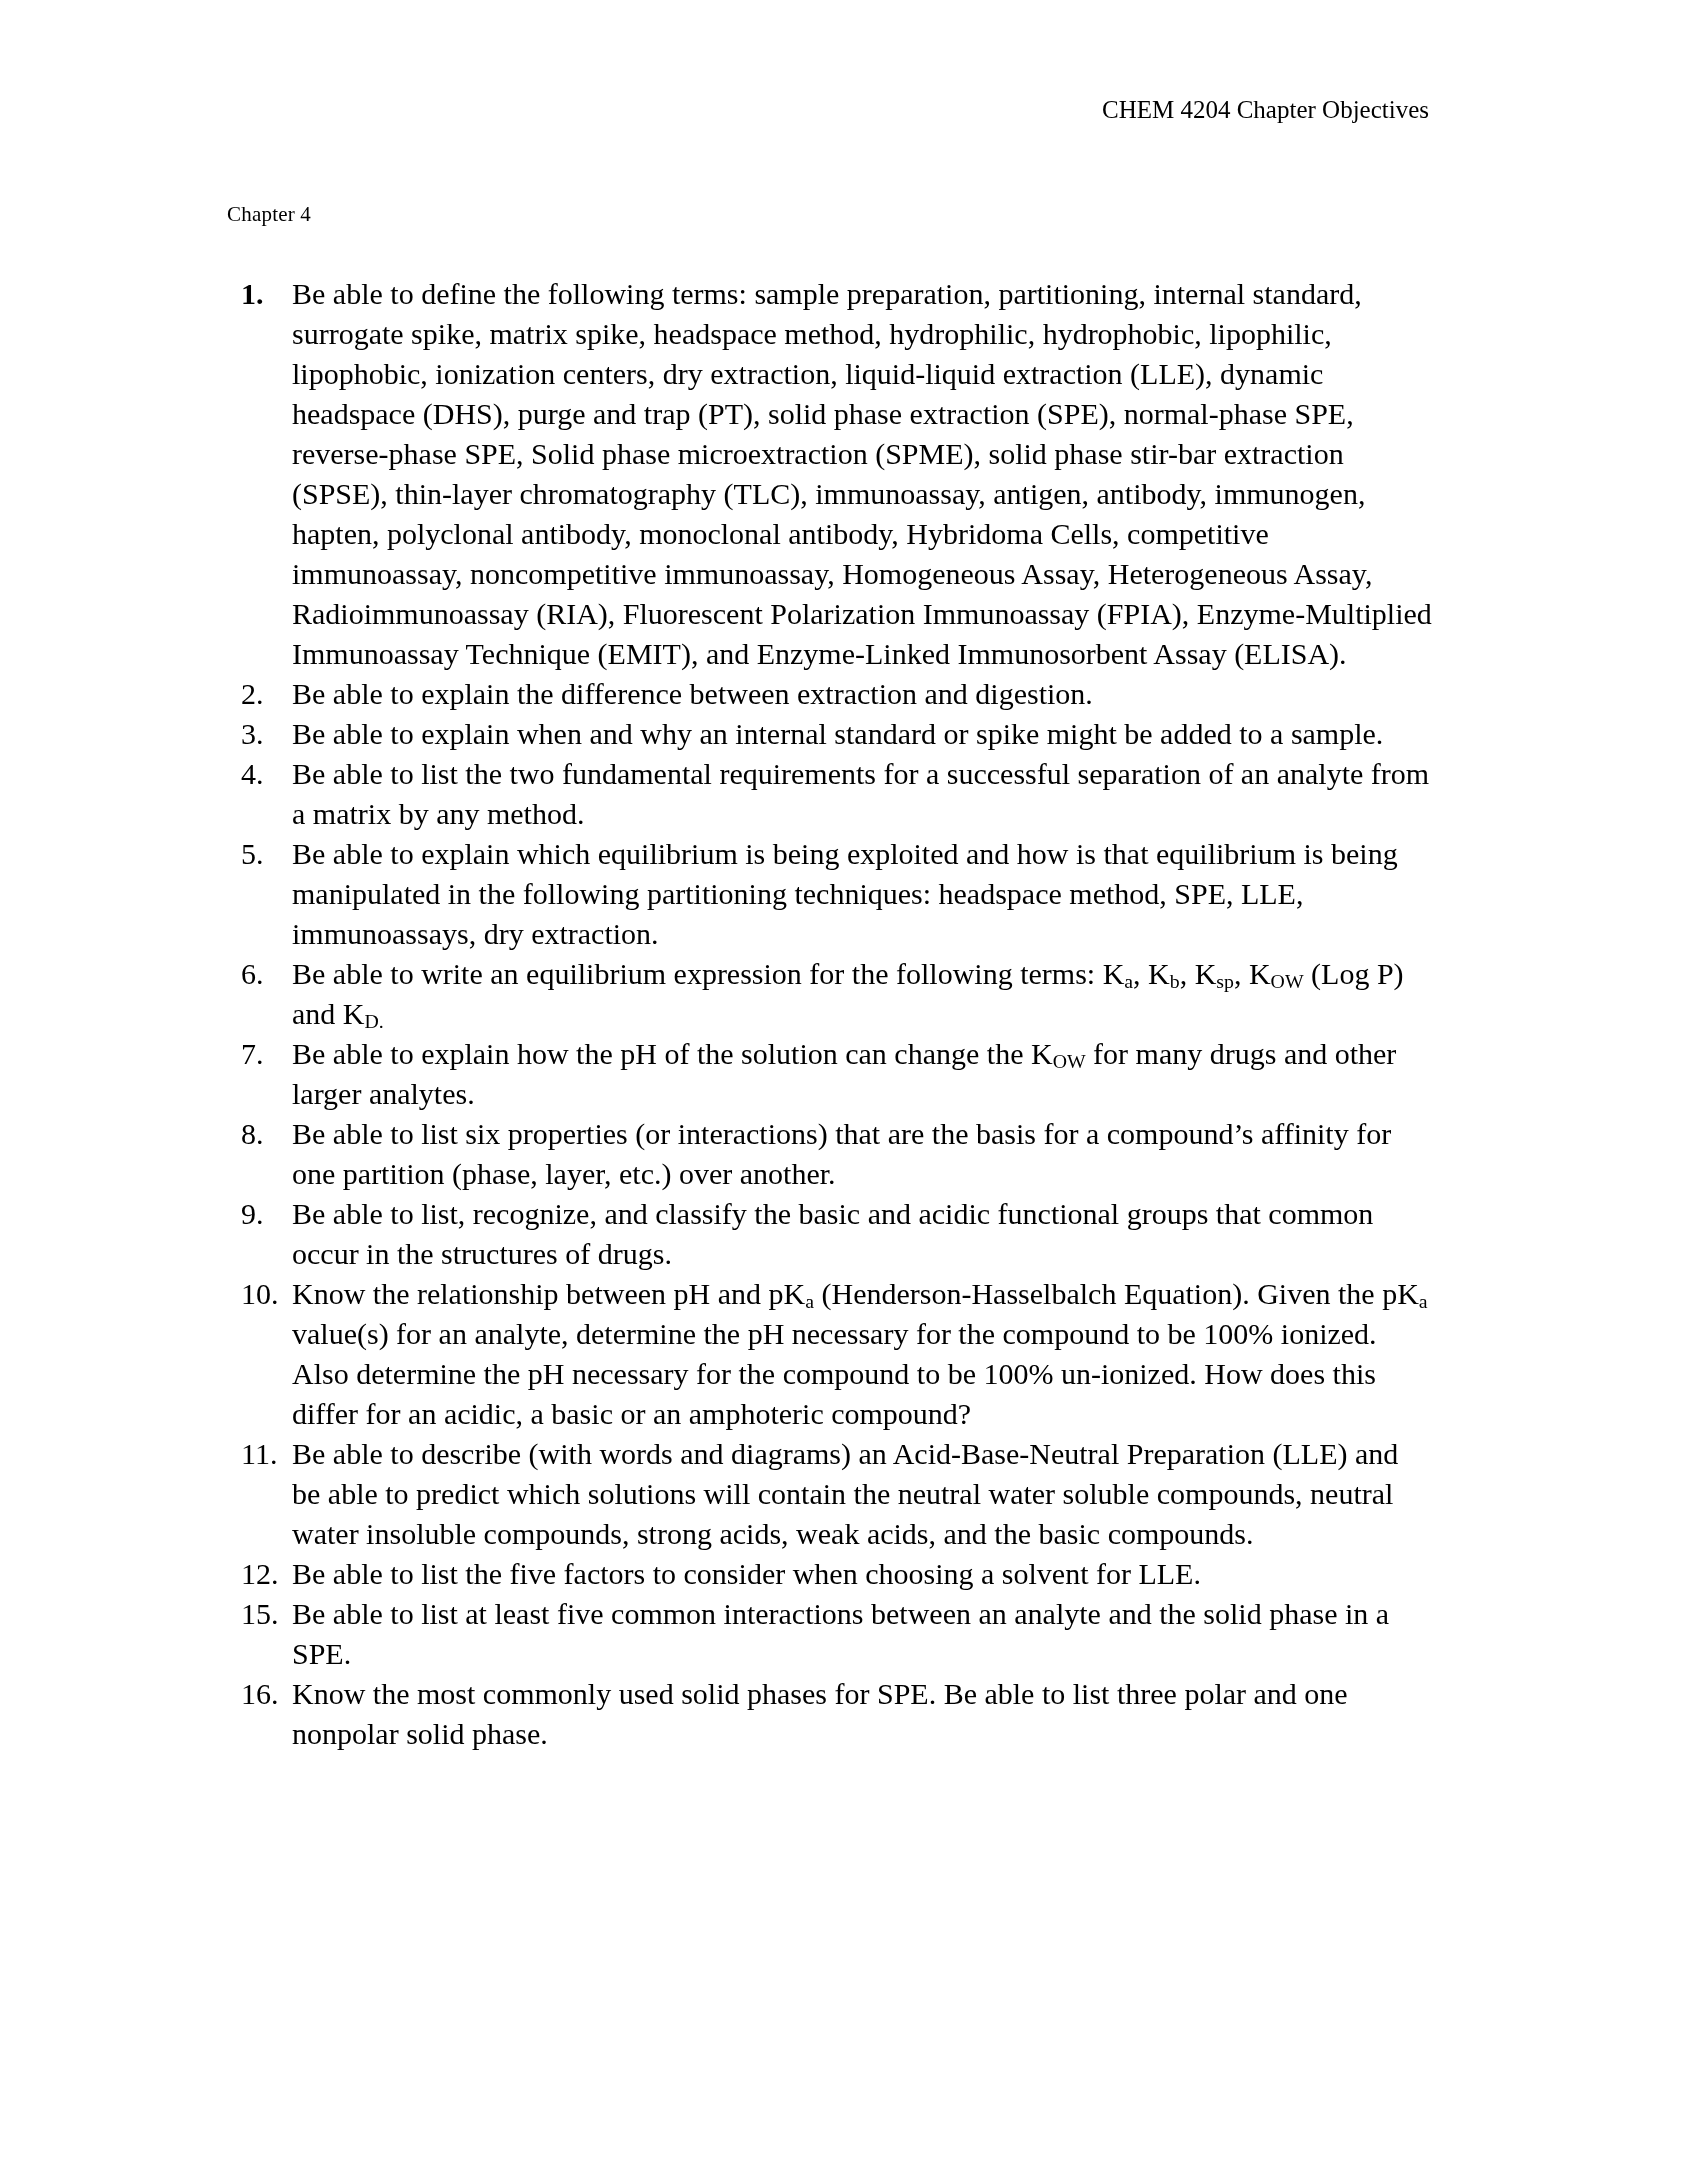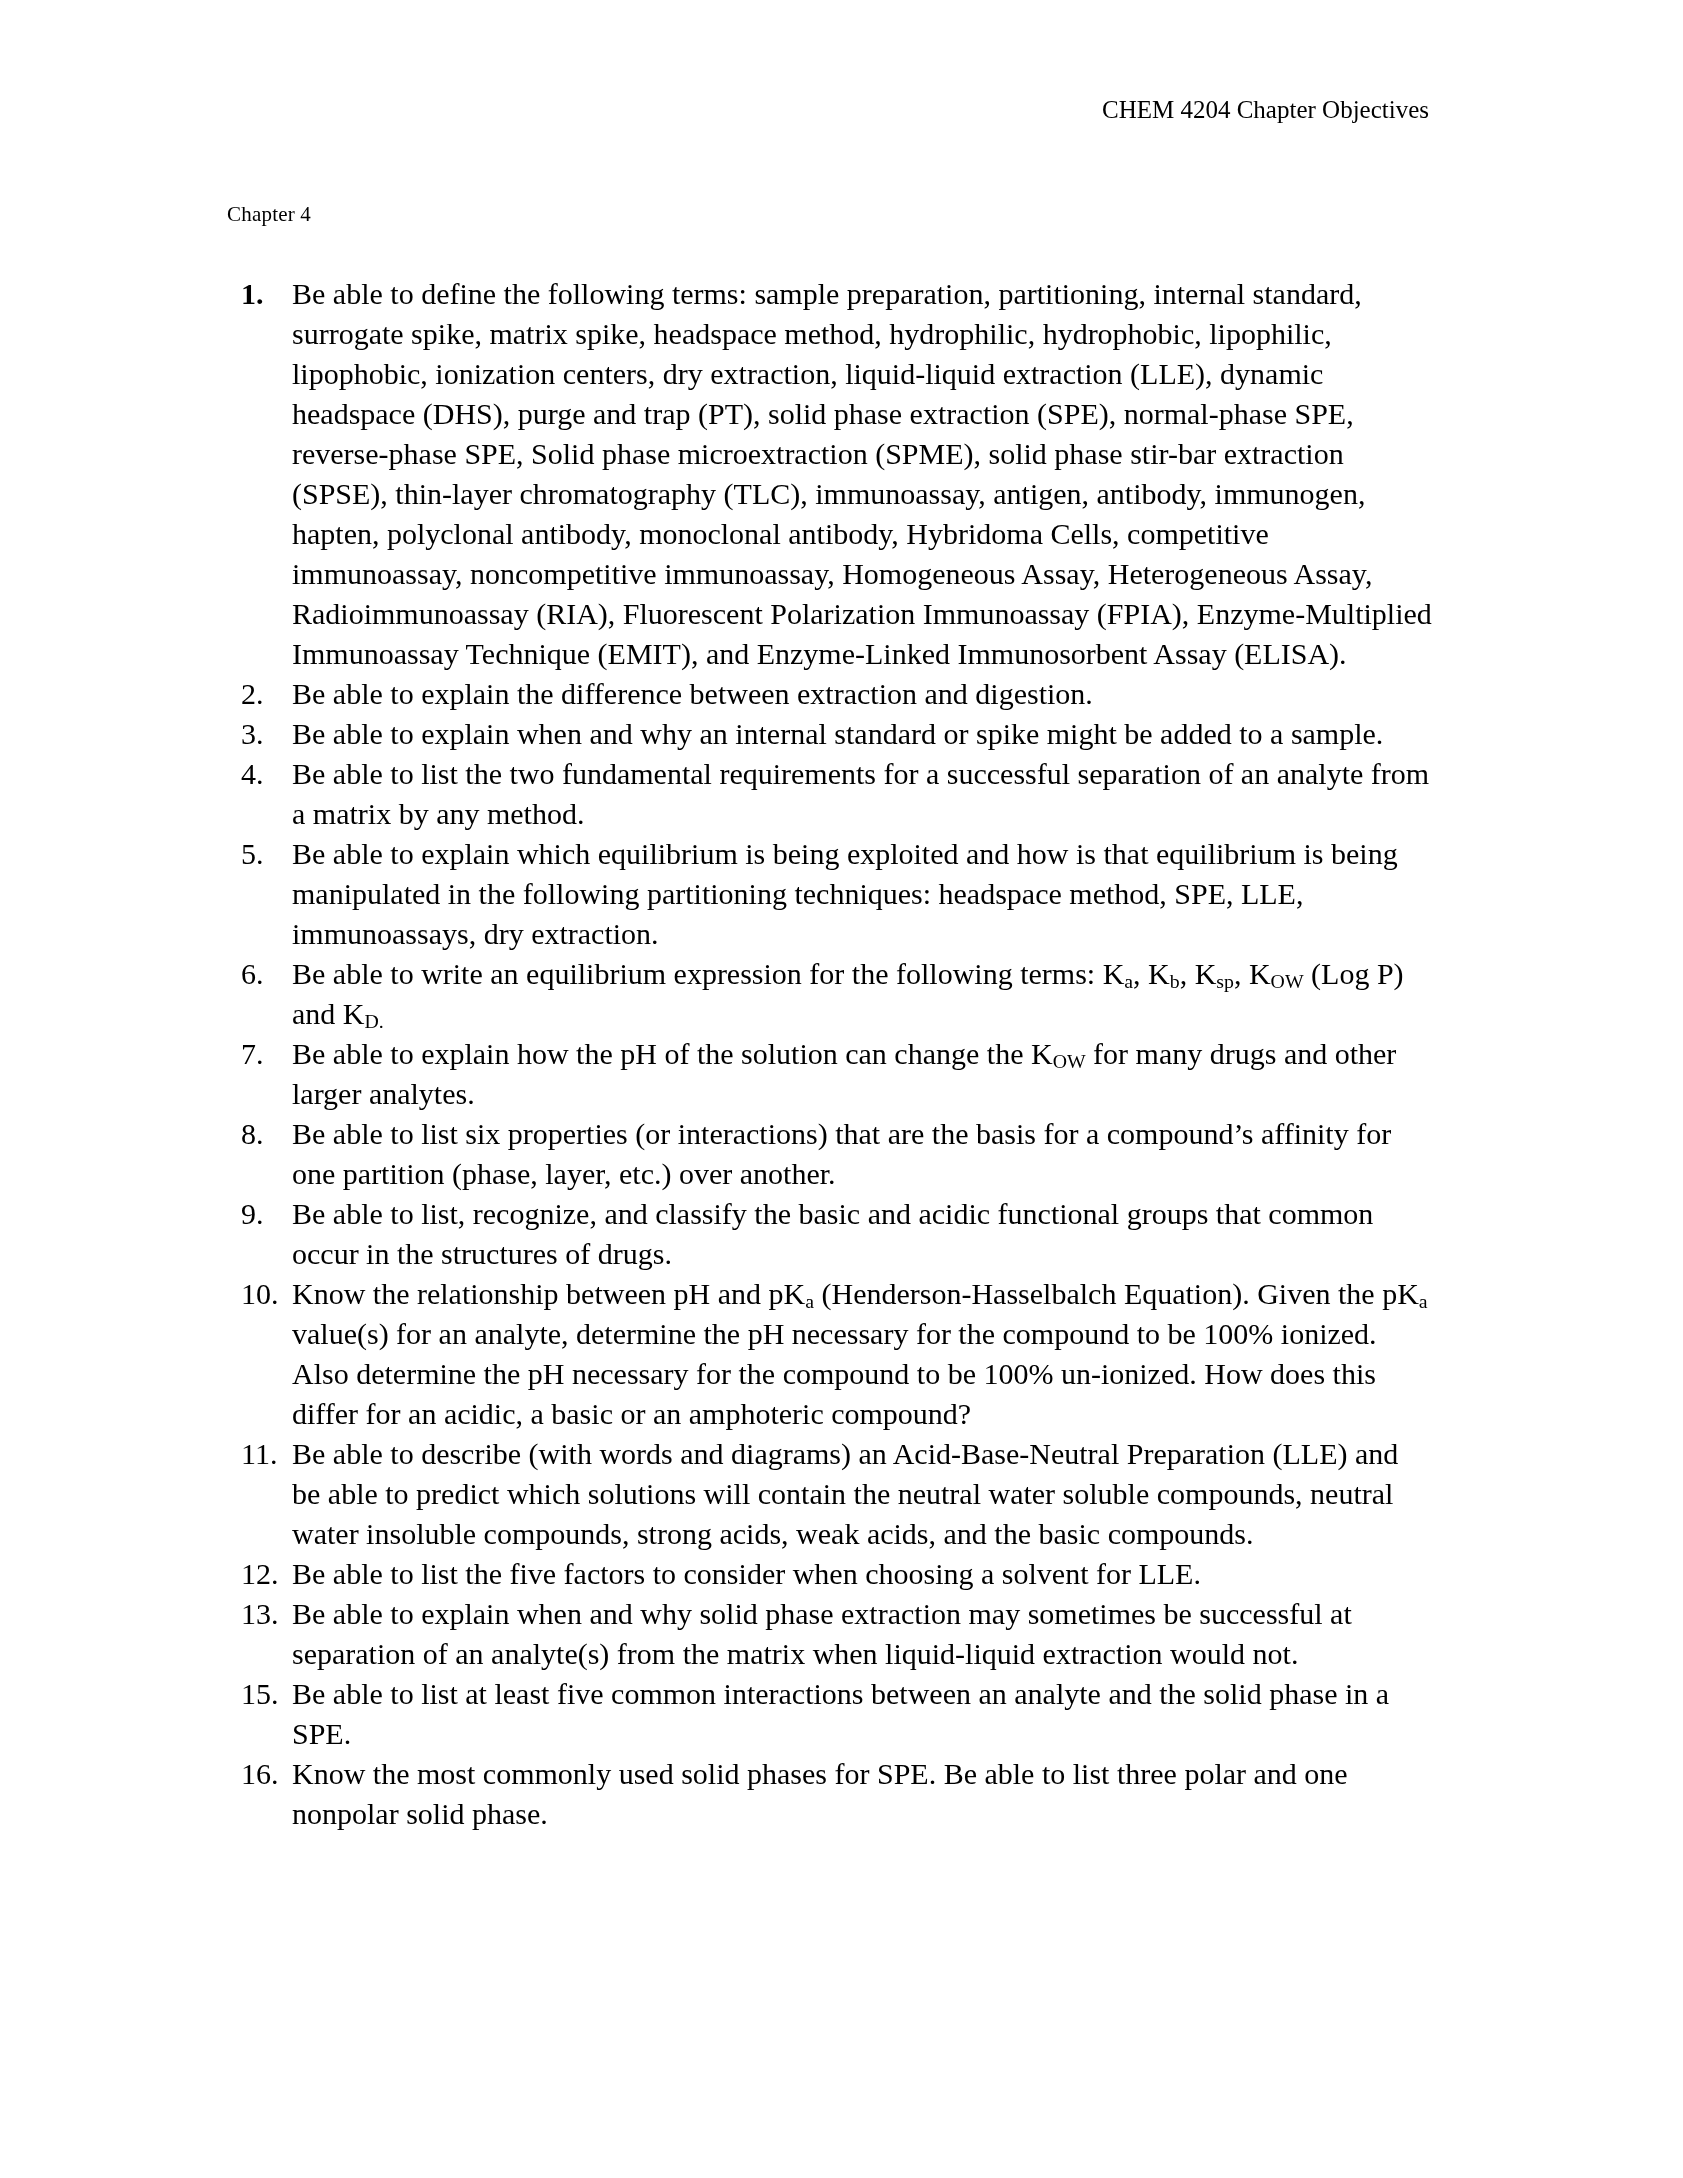--- a/index.html
+++ b/index.html
@@ -132,24 +132,20 @@
       </li>
       <li class="item">
         <span class="item-num">11.</span>
         <span class="item-text">Be able to describe (with words and diagrams) an Acid-Base-Neutral Preparation (LLE) and be able to predict which solutions will contain the neutral water soluble compounds, neutral water insoluble compounds, strong acids, weak acids, and the basic compounds.</span>
       </li>
       <li class="item">
         <span class="item-num">12.</span>
         <span class="item-text">Be able to list the five factors to consider when choosing a solvent for LLE.</span>
       </li>
       <li class="item">
-        <span class="item-num">13.</span>
-        <span class="item-text">Be able to explain when and why solid phase extraction may sometimes be successful at separation of an analyte(s) from the matrix when liquid-liquid extraction would not.</span>
-      </li>
-      <li class="item">
         <span class="item-num">15.</span>
         <span class="item-text">Be able to list at least five common interactions between an analyte and the solid phase in a SPE.</span>
       </li>
       <li class="item">
         <span class="item-num">16.</span>
         <span class="item-text">Know the most commonly used solid phases for SPE.  Be able to list three polar and one nonpolar solid phase.</span>
       </li>
     </ol>
 
 </div>

